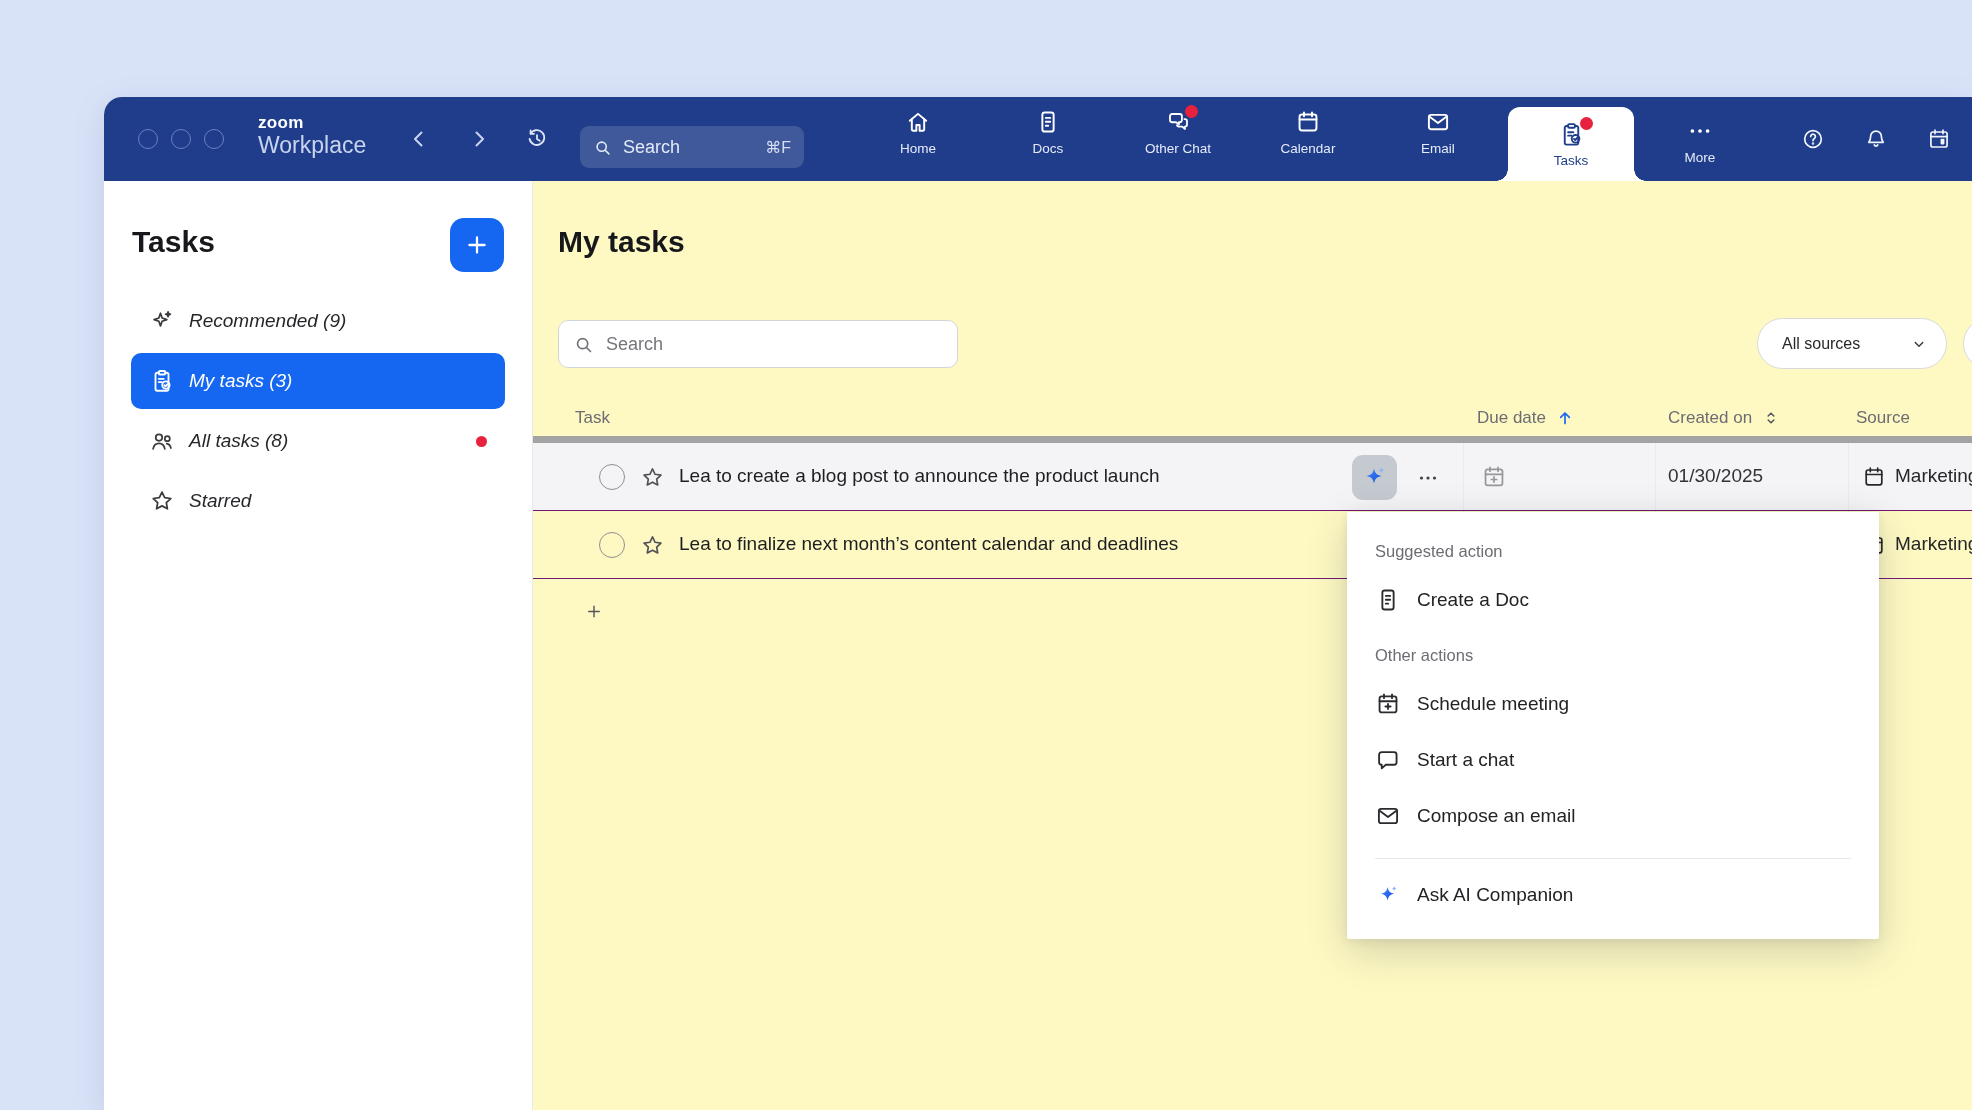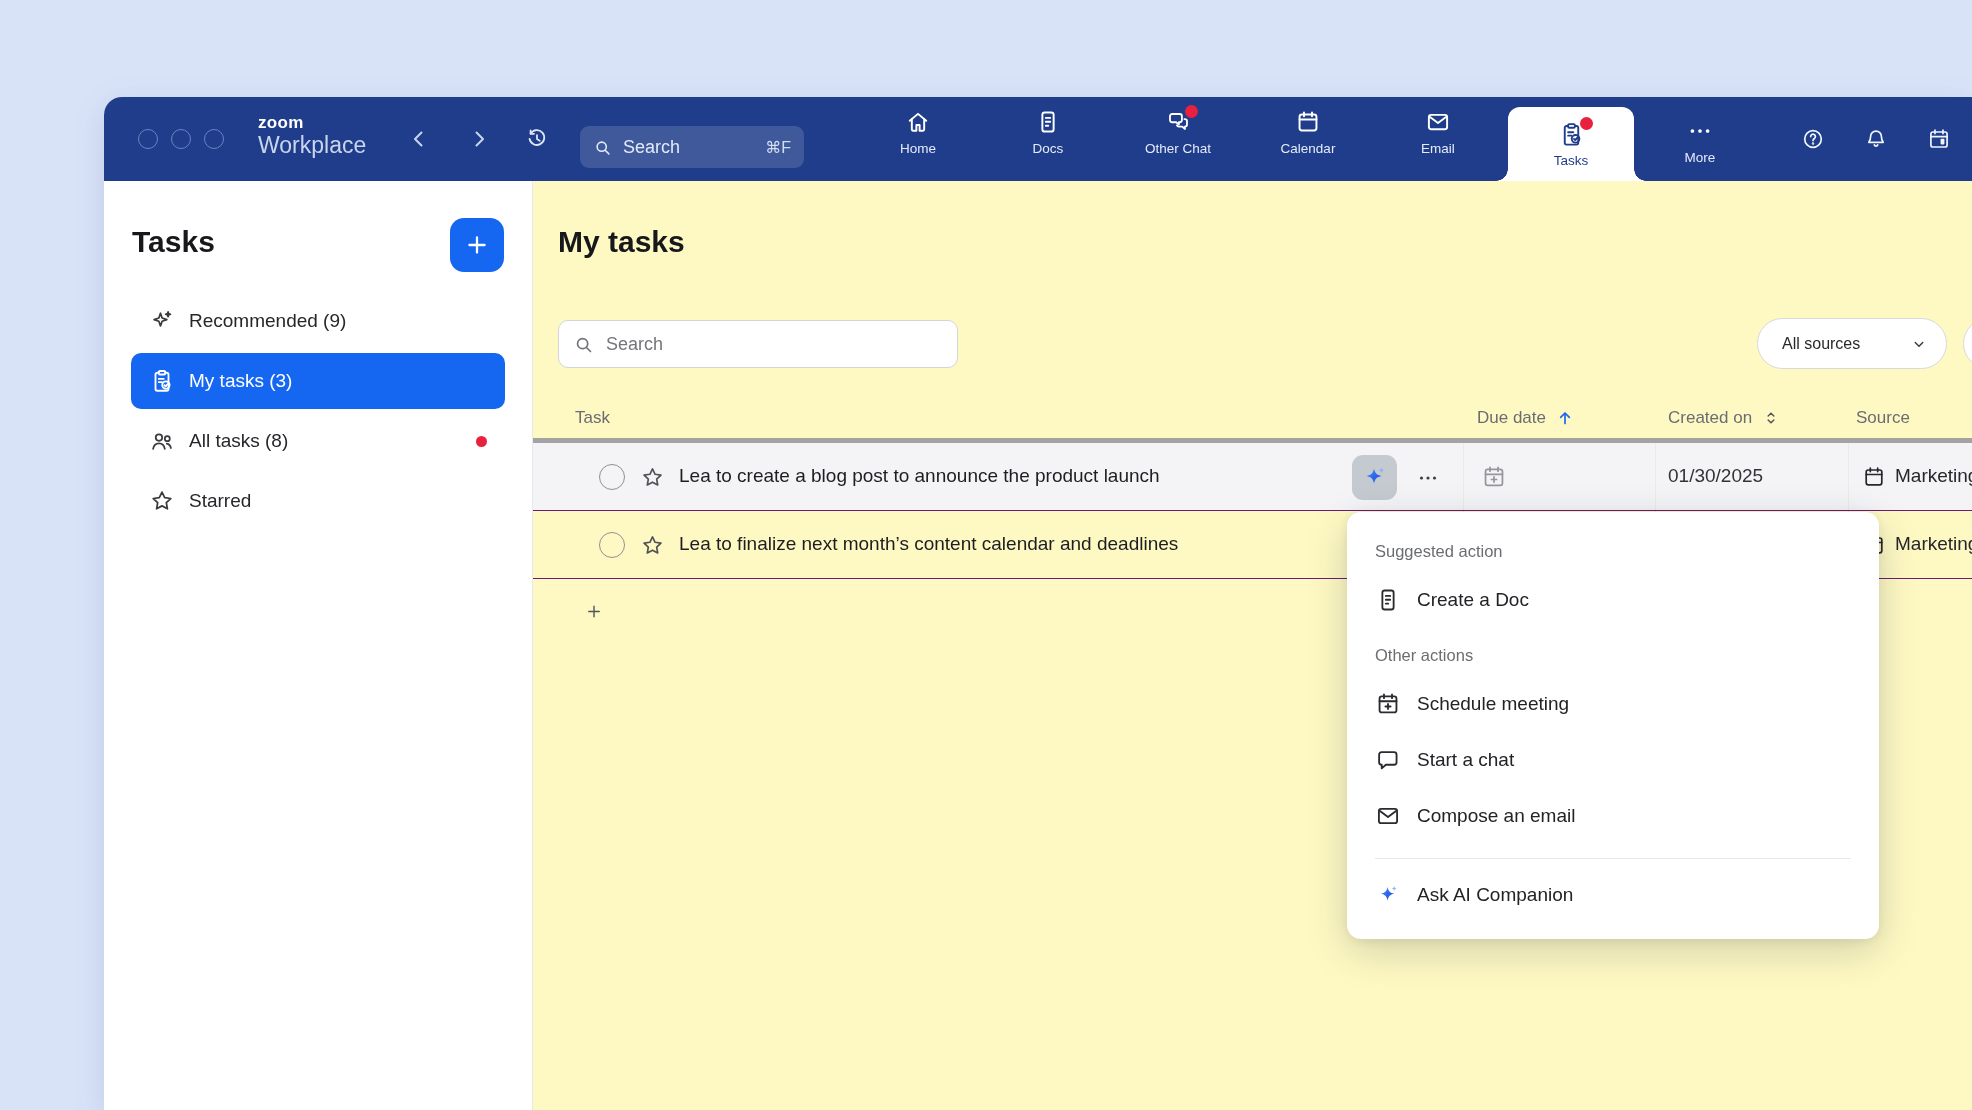--- a/index.html
+++ b/index.html
@@ -38,41 +38,41 @@
   .tab svg{width:27px;height:27px;}
   .tab .icon-wrap{width:27px;height:27px;}
   .tab .badge-dot{right:-8px;top:-4px;}
   .tab-label{font-size:13.5px;color:#1E3C87;font-weight:500;}
   
   .sidebar{position:absolute;left:0;top:84px;bottom:0;width:429px;background:#fff;border-right:1px solid #E7E8EA;}
   .sb-title{position:absolute;left:28px;top:44px;font-size:30px;font-weight:700;color:#17181B;}
   .add-btn{position:absolute;left:346px;top:37px;width:54px;height:54px;border-radius:14px;background:#1567F2;
            color:#fff;display:flex;align-items:center;justify-content:center;border:0;}
   .add-btn svg{width:26px;height:26px;}
-  .sb-list{position:absolute;left:27px;right:27px;top:112px;display:flex;flex-direction:column;gap:4px;}
+  .sb-list{position:absolute;left:27px;right:27px;top:112px;display:flex;flex-direction:column;gap:4px;font-style:italic;}
   .sb-item{height:56px;border-radius:10px;display:flex;align-items:center;gap:14px;padding:0 18px;
            font-size:19px;color:#26272A;position:relative;}
   .sb-item svg{width:26px;height:26px;flex:none;color:#3A3B3F;}
   .sb-item.selected{background:#1567F2;color:#fff;}
   .sb-item.selected svg{color:#fff;}
   .sb-item .reddot{position:absolute;right:18px;top:23px;width:11px;height:11px;border-radius:50%;background:#E8223E;}
   
   .main{position:absolute;left:429px;top:84px;right:0;bottom:0;background:#fef9c3;}
   .main-title{position:absolute;left:25px;top:44px;font-size:30px;font-weight:700;color:#17181B;}
   .m-search{position:absolute;left:25px;top:139px;width:400px;height:48px;border:1.5px solid #D4D5D9;border-radius:10px;
             display:flex;align-items:center;gap:10px;padding:0 14px;background:#fff;}
   .m-search svg{width:21px;height:21px;color:#717277;flex:none;}
   .m-search input{flex:1;min-width:0;border:0;outline:0;font-size:18px;color:#222;background:transparent;}
   .m-search input::placeholder{color:#75767A;opacity:1;}
   .sources{position:absolute;left:1224px;top:137px;width:190px;height:51px;border:1.5px solid #D8D9DD;border-radius:27px;
            background:#fff;display:flex;align-items:center;justify-content:space-between;padding:0 18px 0 24px;
            font-size:16px;color:#28292C;}
   .sources svg{width:18px;height:18px;color:#3A3B3F;}
   .sources2{position:absolute;left:1430px;top:137px;width:130px;height:51px;border:1.5px solid #D8D9DD;border-radius:27px;background:#fff;}
-  .thead{position:absolute;left:0;right:0;top:217px;height:45px;border-bottom:5px solid #a3a3a3;font-size:17px;color:#6B6D72;}
+  .thead{position:absolute;left:0;right:0;top:217px;height:45px;border-bottom:7px solid #a3a3a3;font-size:17px;color:#6B6D72;}
   .th{position:absolute;top:10px;display:flex;align-items:center;gap:9px;}
   .th svg{width:20px;height:20px;}
   .th .sort-up{color:#1567F2;}
   .th .sort-both{color:#55565A;}
   .rows{position:absolute;left:0;right:0;top:262px;}
   .row{position:relative;height:68px;border-bottom:1px solid #701a75;}
   .row.hovered{background:#F4F4F6;}
   .cell-div{position:absolute;top:0;bottom:0;width:1px;background:#E9EAEC;}
   .check{position:absolute;left:66px;top:21px;width:26px;height:26px;border:1.6px solid #8F9094;border-radius:50%;background:transparent;}
   .row-star{position:absolute;left:107px;top:22px;width:25px;height:25px;color:#515256;}
@@ -85,21 +85,21 @@
   .dots-btn svg{width:24px;height:24px;}
   .due-icon{position:absolute;left:948px;top:21px;width:26px;height:26px;color:#96979B;}
   .due-icon svg{width:26px;height:26px;}
   .created-text{position:absolute;left:1135px;top:22px;font-size:19px;color:#323336;}
   .source-icon{position:absolute;left:1329px;top:22px;width:24px;height:24px;color:#26272A;}
   .source-icon svg{width:24px;height:24px;}
   .source-text{position:absolute;left:1362px;top:22px;font-size:19px;color:#26272A;white-space:nowrap;}
   .add-row{position:absolute;left:46px;top:415px;width:30px;height:30px;color:#54555A;display:flex;align-items:center;justify-content:center;background:transparent;border:0;}
   .add-row svg{width:23px;height:23px;}
   
-  .popup{position:absolute;left:1347px;top:512px;width:532px;background:#fff;border-radius:14px;z-index:50;
+  .popup{position:absolute;left:1347px;top:512px;width:532px;background:#fff;border-radius:2px;z-index:50;
          box-shadow:0 12px 42px rgba(18,25,48,.18),0 2px 10px rgba(18,25,48,.08);padding:26px 0 16px;}
   .menu-label{padding:0 28px;font-size:16.5px;color:#6B6D72;line-height:26px;margin-bottom:8px;}
   .menu-label.other{margin-top:14px;}
   .menu-item{height:56px;display:flex;align-items:center;gap:16px;padding:0 28px;font-size:19px;color:#222326;cursor:default;}
   .menu-item svg{width:26px;height:26px;color:#2A2B2E;flex:none;}
   .menu-div{height:1px;background:#E7E8EA;margin:14px 28px 8px;}
 </style>
 </head>
 <body>
 

